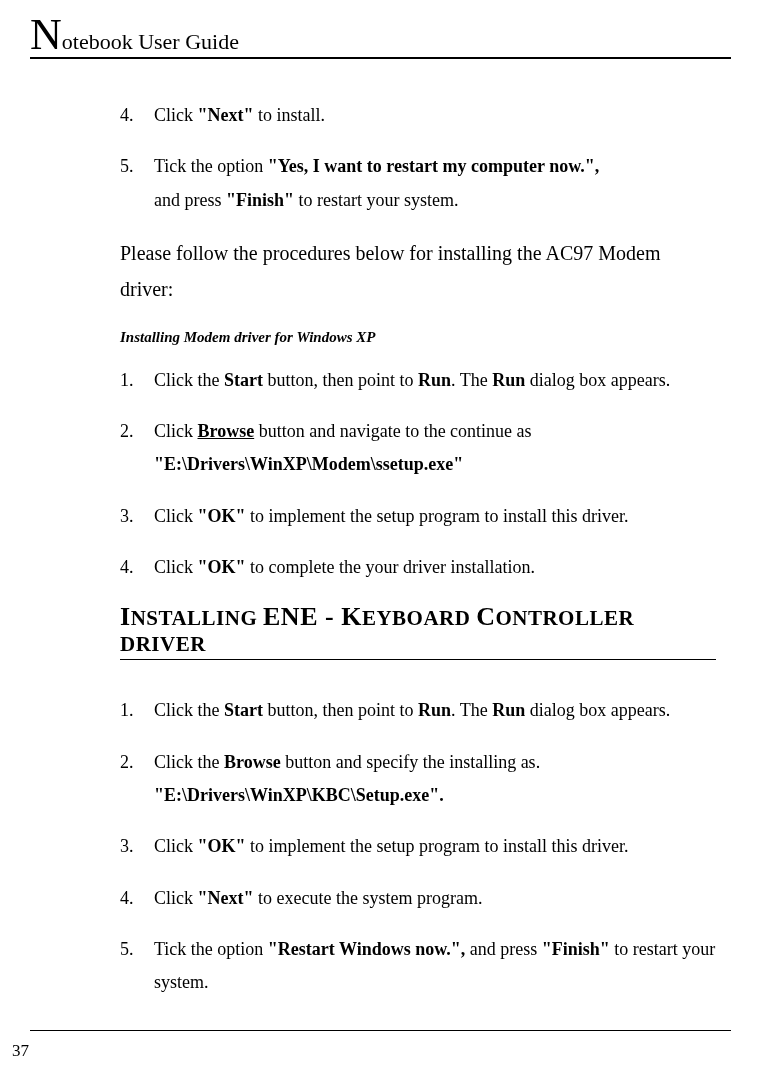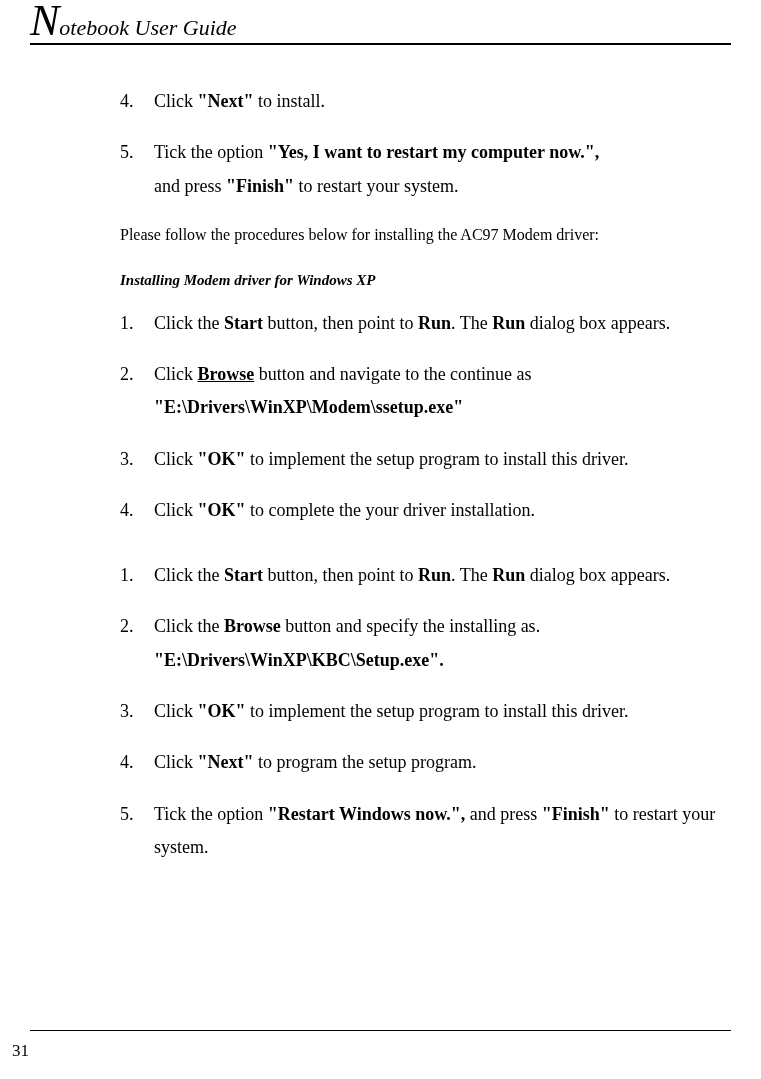--- a/index.html
+++ b/index.html
@@ -11,23 +11,22 @@
     width: 761px;
     height: 1079px;
     position: relative;
   }
   .page {
     padding: 0 30px 0 30px;
     box-sizing: border-box;
   }
   .header-title {
     font-size: 22px;
-    padding-top: 6px;
+    padding-top: 20px;
     padding-bottom: 2px;
-    font-style: italic;
   }
   .header-title .big {
     font-size: 44px;
     line-height: 0.7;
     vertical-align: baseline;
   }
   .header-rule {
     border: none;
     border-top: 2px solid #000;
     margin: 0;
@@ -57,21 +56,21 @@
     border-bottom: 1.5px solid #000;
     padding-bottom: 2px;
     margin-top: 14px;
     margin-bottom: 20px;
     letter-spacing: 0.5px;
   }
   .section-heading .cap {
     font-size: 26px;
   }
   .para {
-    font-size: 16px;
+    font-size: 20px;
     line-height: 1.8;
     margin-bottom: 22px;
   }
   .sub-heading {
     font-size: 15px;
     font-weight: bold;
     font-style: italic;
     margin-top: 8px;
     margin-bottom: 18px;
   }
@@ -148,20 +147,23 @@
       </div>
     </div>
 
     <div class="list-item">
       <div class="num">4.</div>
       <div class="text">
         <span>Click </span><b>"OK"</b><span> to complete the your driver installation.</span>
       </div>
     </div>
 
+    <div class="section-heading">
+      <span class="cap">I</span>NSTALLING <span class="cap">ENE - K</span>EYBOARD <span class="cap">C</span>ONTROLLER DRIVER
+    </div>
 
     <div class="spacer-sm"></div>
 
 
     <div class="list-item">
       <div class="num">1.</div>
       <div class="text">
         <span>Click the </span><b>Start</b><span> button, then point to </span><b>Run</b><span>. The </span><b>Run</b><span> dialog box appears.</span>
       </div>
     </div>
@@ -177,30 +179,30 @@
     <div class="list-item">
       <div class="num">3.</div>
       <div class="text">
         <span>Click </span><b>"OK"</b><span> to implement the setup program to install this driver.</span>
       </div>
     </div>
 
     <div class="list-item">
       <div class="num">4.</div>
       <div class="text">
-        <span>Click </span><b>"Next"</b><span> to program the setup program.</span>
+        <span>Click </span><b>"Next"</b><span> to execute the system program.</span>
       </div>
     </div>
 
     <div class="list-item">
       <div class="num">5.</div>
       <div class="text">
         <span>Tick the option </span><b>"Restart Windows now.",</b><span>  and press </span><b>"Finish"</b><span> to restart your system.</span>
       </div>
     </div>
 
   </div>
 </div>
 
 <div class="footer">
   <hr class="footer-rule">
-  <div class="page-number">31</div>
+  <div class="page-number">37</div>
 </div>
 
 </body></html>

